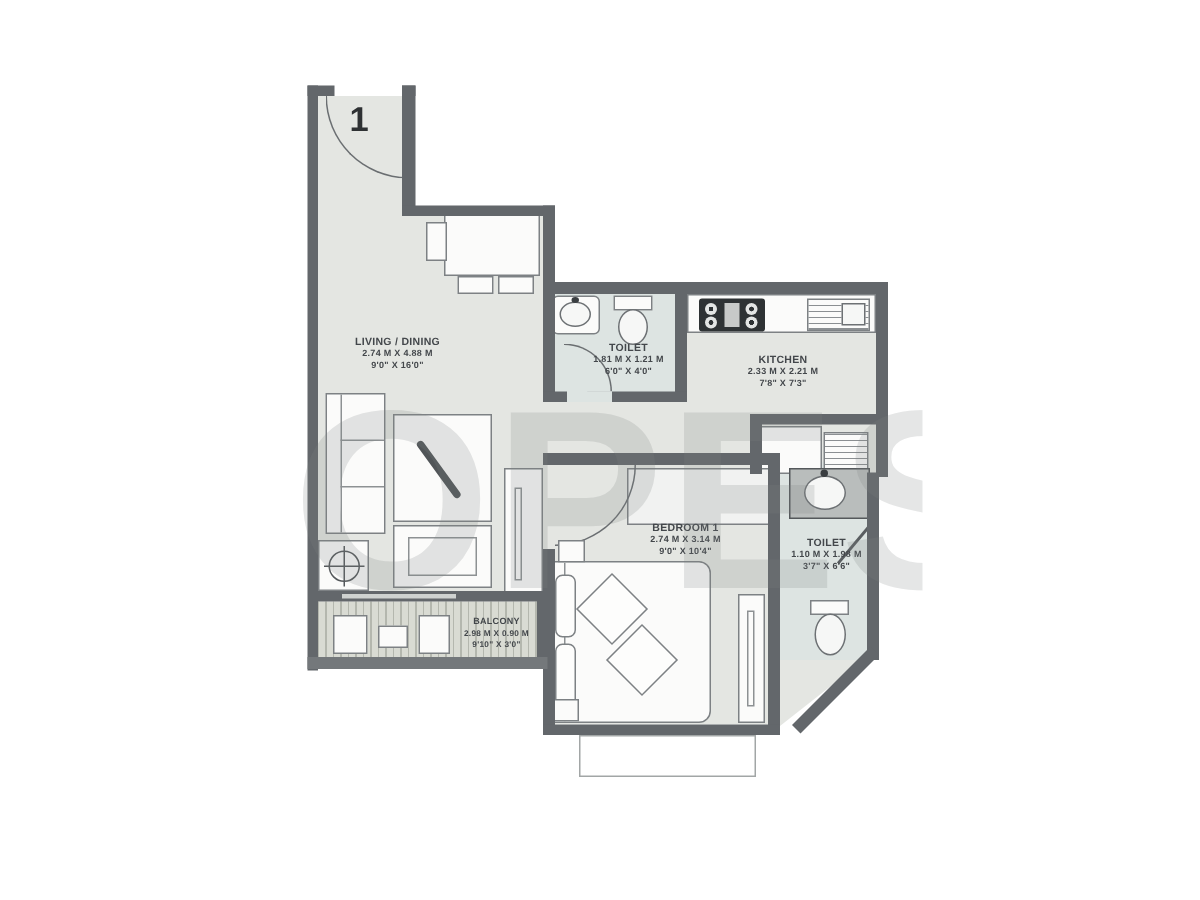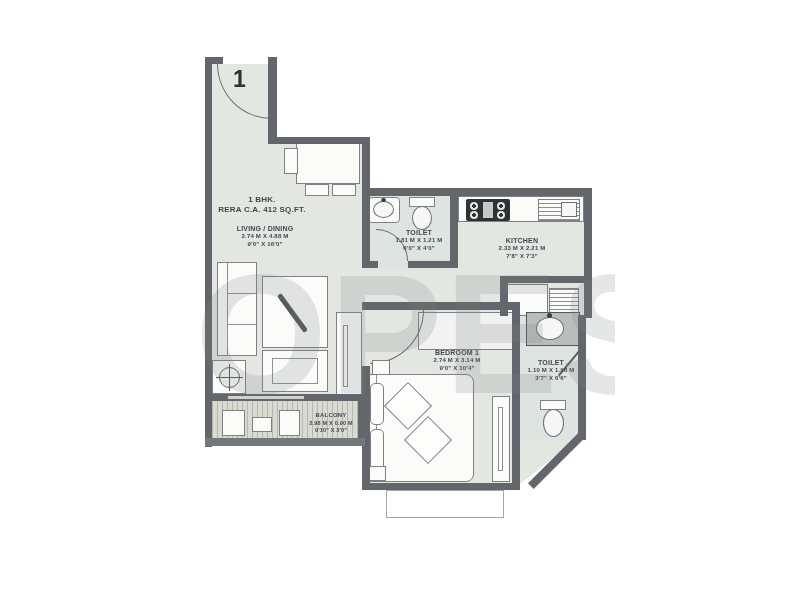--- a/index.html
+++ b/index.html
@@ -139,24 +139,20 @@
   <div class="fur" style="left:366px;top:466px;width:20px;height:15px;"></div>
   <div class="fur" style="left:492px;top:396px;width:18px;height:86px;">
     <div style="position:absolute;left:5px;top:10px;width:5px;height:64px;border:1px solid #8d9193;box-sizing:border-box;"></div>
   </div>
   <div class="outline" style="left:386px;top:490px;width:118px;height:28px;"></div>
 
   <div class="fur" style="left:222px;top:410px;width:23px;height:26px;"></div>
   <div class="fur" style="left:252px;top:417px;width:20px;height:15px;"></div>
   <div class="fur" style="left:279px;top:410px;width:21px;height:26px;"></div>
 
-  <div class="lbl" style="left:214px;top:195px;width:96px;">
-    <span class="nm" style="font-size:8px;">1 BHK.</span>
-    <span class="nm" style="font-size:8px;">RERA C.A. 412 SQ.FT.</span>
-  </div>
 
   <div class="lbl" style="left:218px;top:224px;width:94px;">
     <span class="nm">LIVING / DINING</span>
     <span class="dm">2.74 M X 4.88 M</span>
     <span class="dm">9'0" X 16'0"</span>
   </div>
 
   <div class="lbl" style="left:388px;top:228px;width:62px;">
     <span class="nm">TOILET</span>
     <span class="dm">1.81 M X 1.21 M</span>

